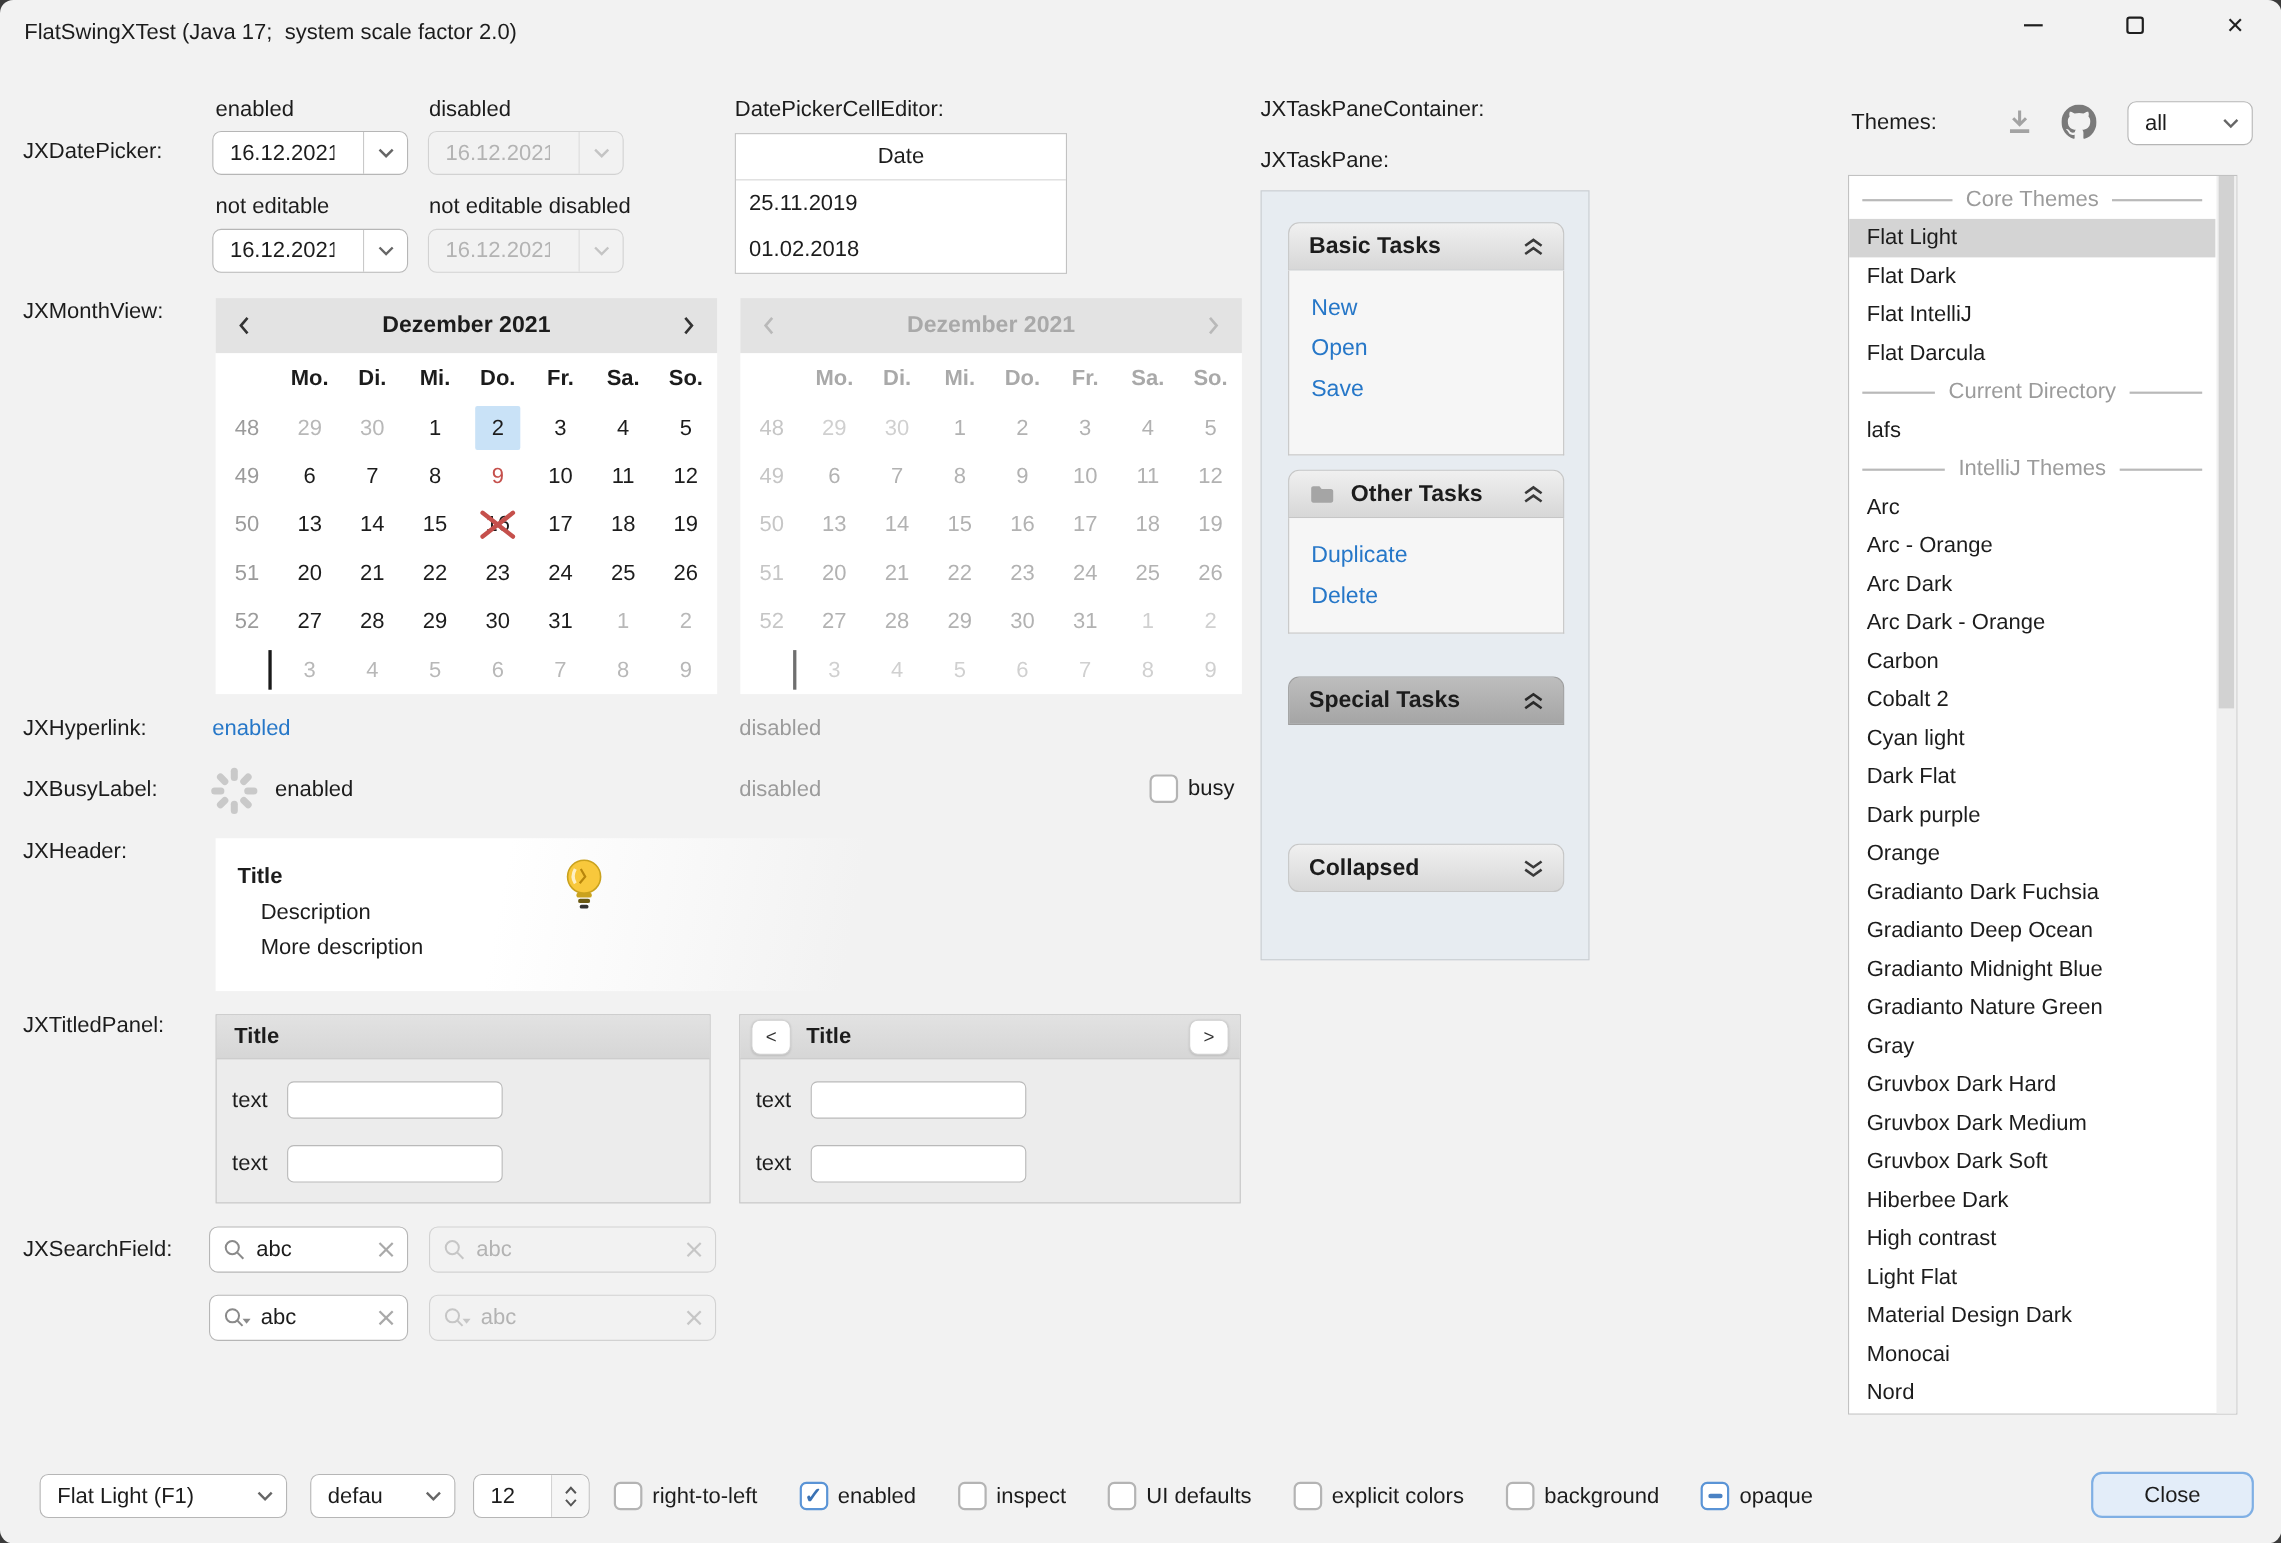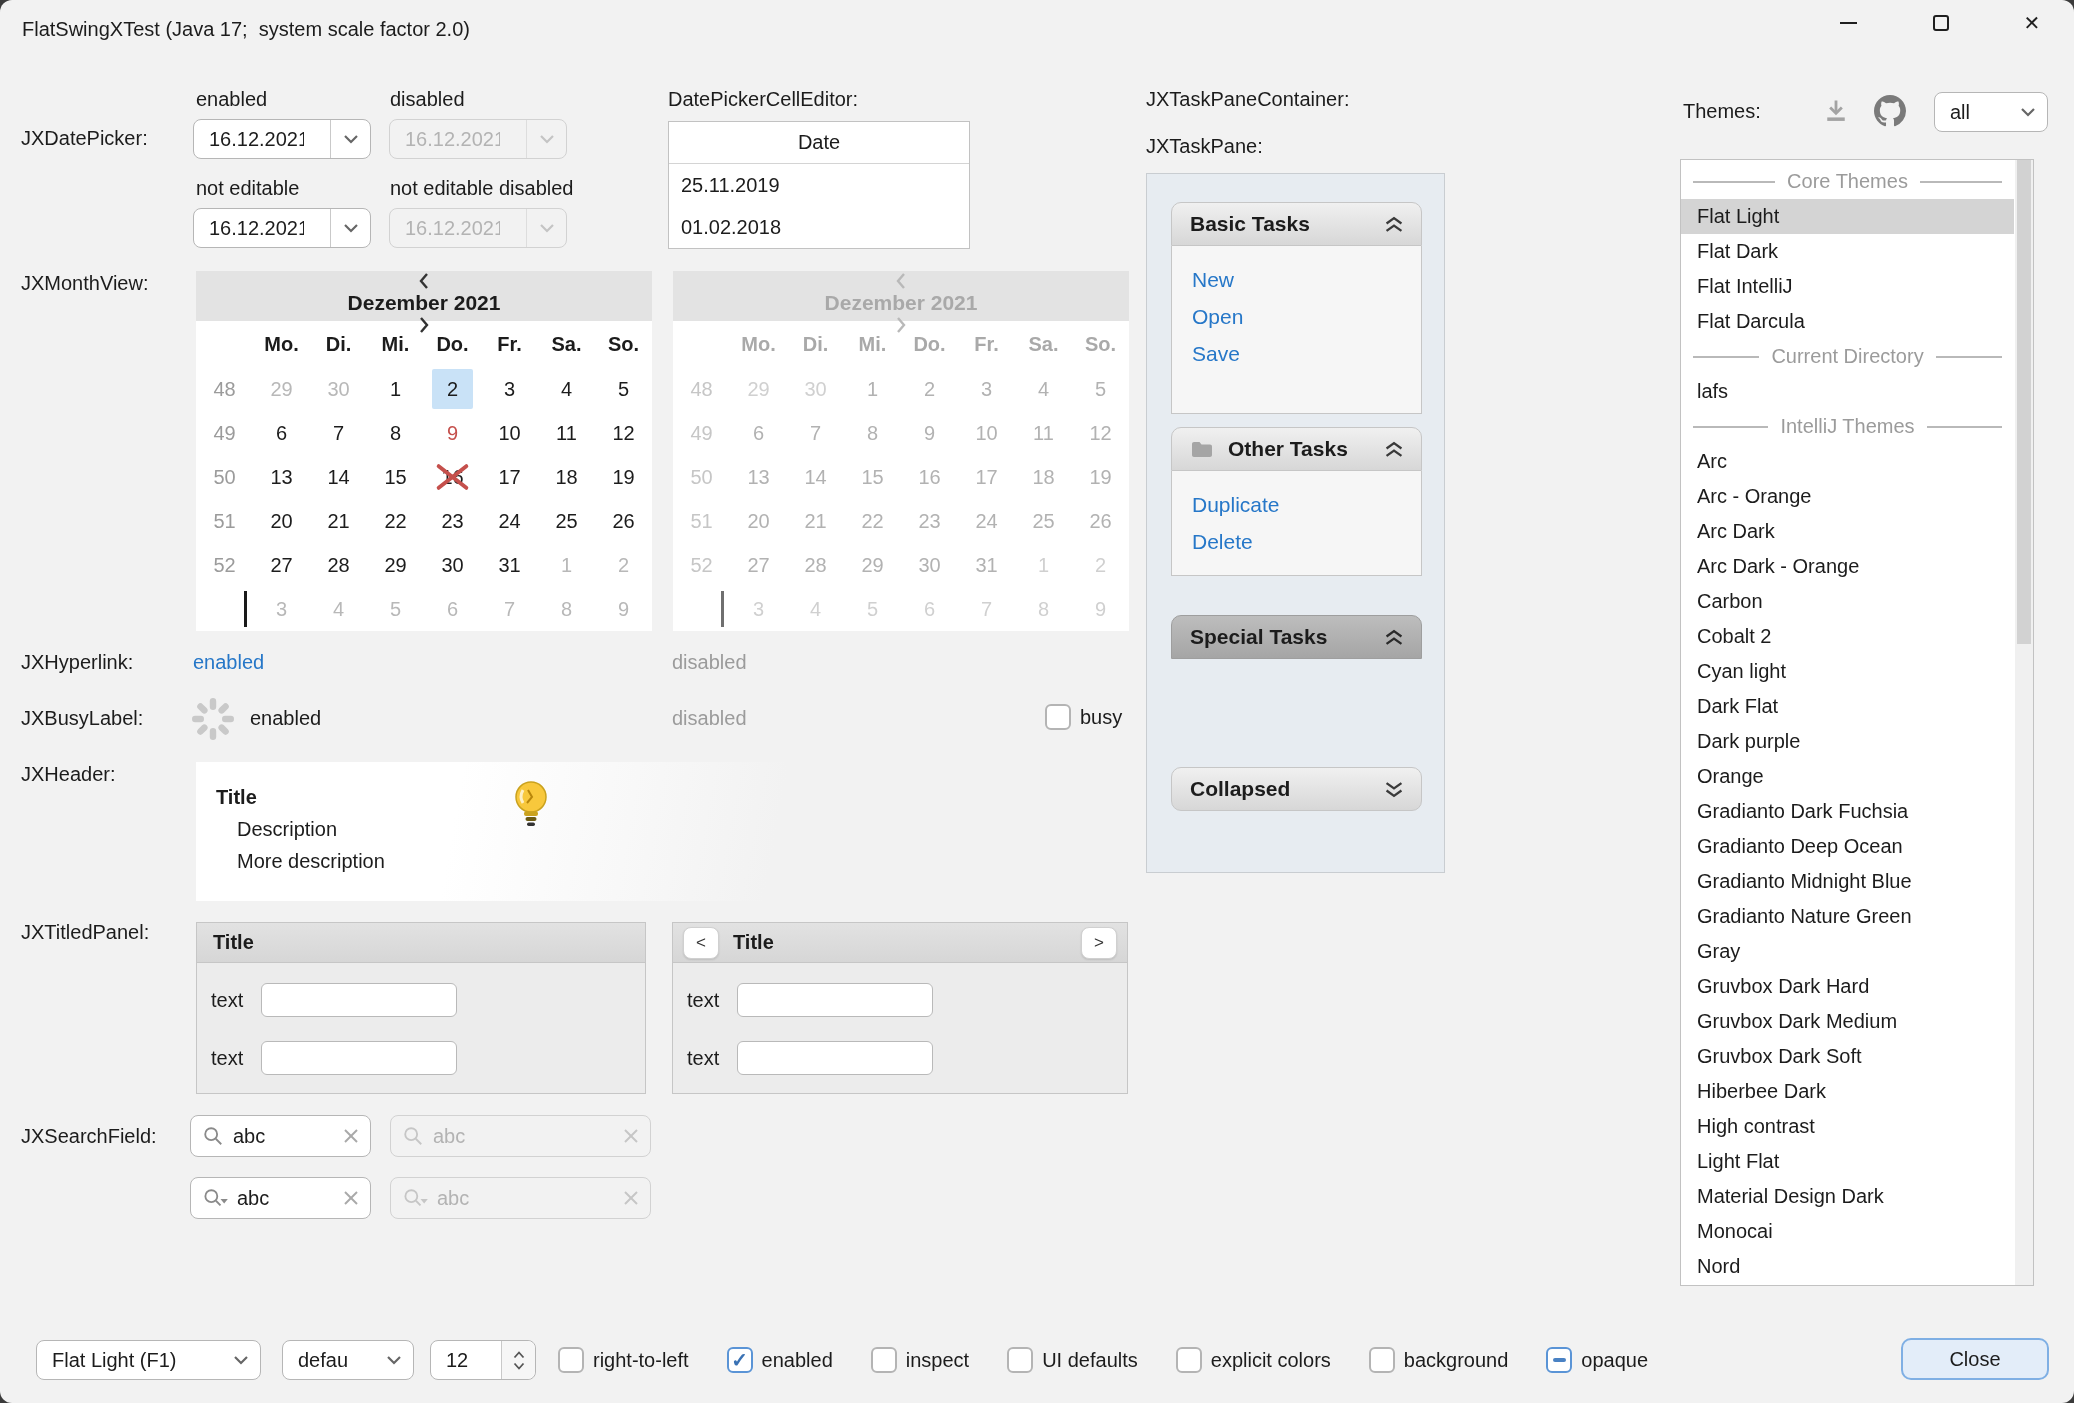--- a/index.html
+++ b/index.html
@@ -31,21 +31,21 @@
   .spin .btns{width:34px;height:100%;border-left:1px solid #c9c9c9;background:#f6f6f6;border-radius:0 8px 8px 0;
               display:flex;flex-direction:column;align-items:center;justify-content:center;gap:3px;}
 
   
   .tbl{background:#fff;border:1px solid #c2c2c2;}
   .tbl-hd{height:42px;display:flex;align-items:center;justify-content:center;border-bottom:1px solid #d4d4d4;}
   .tbl-row{height:42px;display:flex;align-items:center;padding-left:12px;}
 
   
   .cal{width:456px;height:360px;background:#fff;}
-  .cal-hd{position:absolute;left:0;top:0;width:456px;height:50px;background:#e3e3e3;display:flex;align-items:center;flex-direction:column;}
+  .cal-hd{position:absolute;left:0;top:0;width:456px;height:50px;background:#e3e3e3;display:flex;align-items:center;}
   .cal-hd .ttl{flex:1;text-align:center;font-weight:bold;font-size:21px;}
   .cal-nav{width:52px;height:100%;display:flex;align-items:center;justify-content:center;}
   .cal-dh{position:absolute;left:0;top:50px;width:456px;height:46px;display:grid;grid-template-columns:repeat(8,57px);}
   .cal-dh .dn{display:flex;align-items:center;justify-content:center;font-weight:bold;}
   .cal-grid{position:absolute;left:0;top:96px;display:grid;grid-template-columns:repeat(8,57px);grid-auto-rows:44px;}
   .cell{display:flex;align-items:center;justify-content:center;position:relative;}
   .cell.wk{color:#9b9b9b;}
   .cell.mutedday{color:#b8b8b8;}
   .cell.selected{background:#c9e2f7;border-radius:2px;margin:2px 8px;}
   .cell.red{color:#c5504c;}

